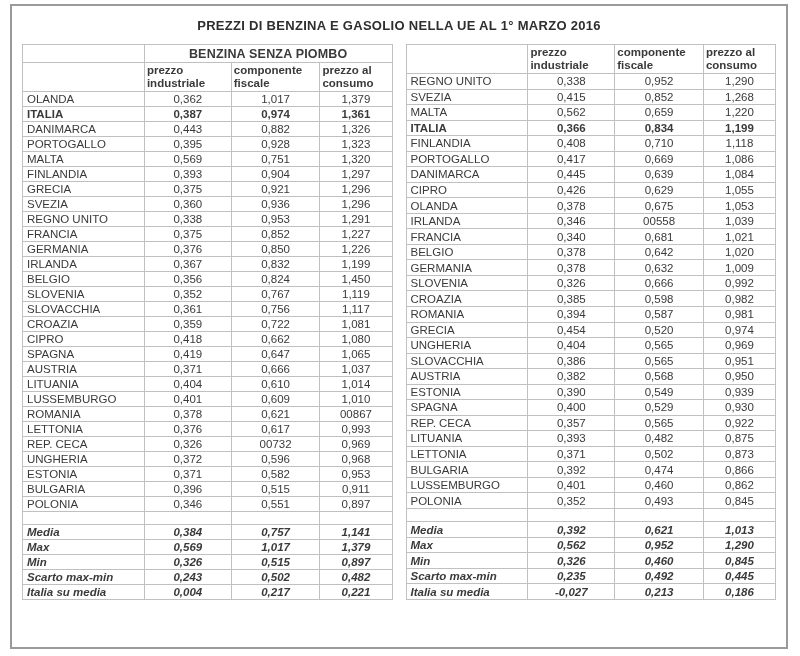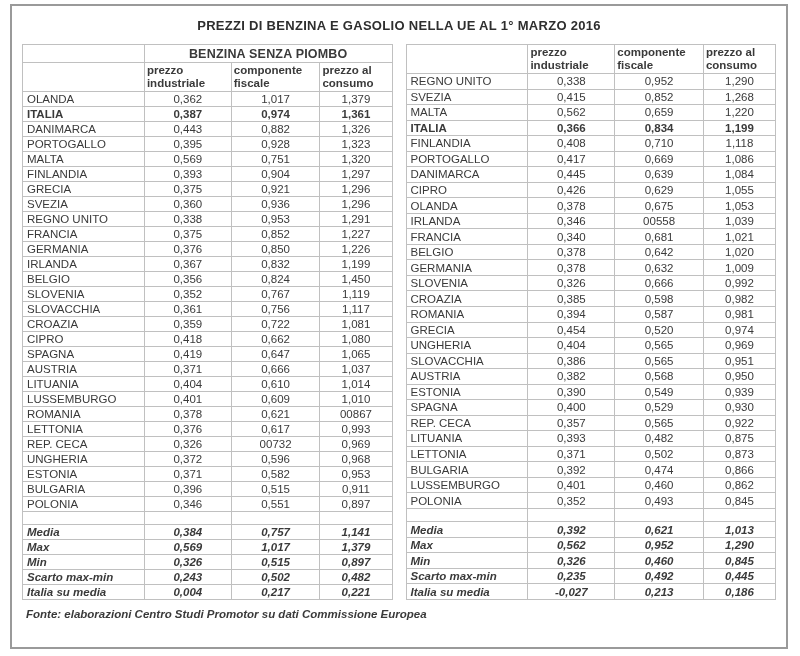--- a/index.html
+++ b/index.html
@@ -536,14 +536,13 @@
             <td class="country">Italia su media</td>
             <td class="val">-0,027</td>
             <td class="val">0,213</td>
             <td class="val">0,186</td>
           </tr>
         </tbody>
     </table>
 
   </div>
 
-  <div class="footer">Fonte: elaborazioni Centro Studi Promotor su dati Commissione Europea</div>
 </div>
 
 </body></html>

